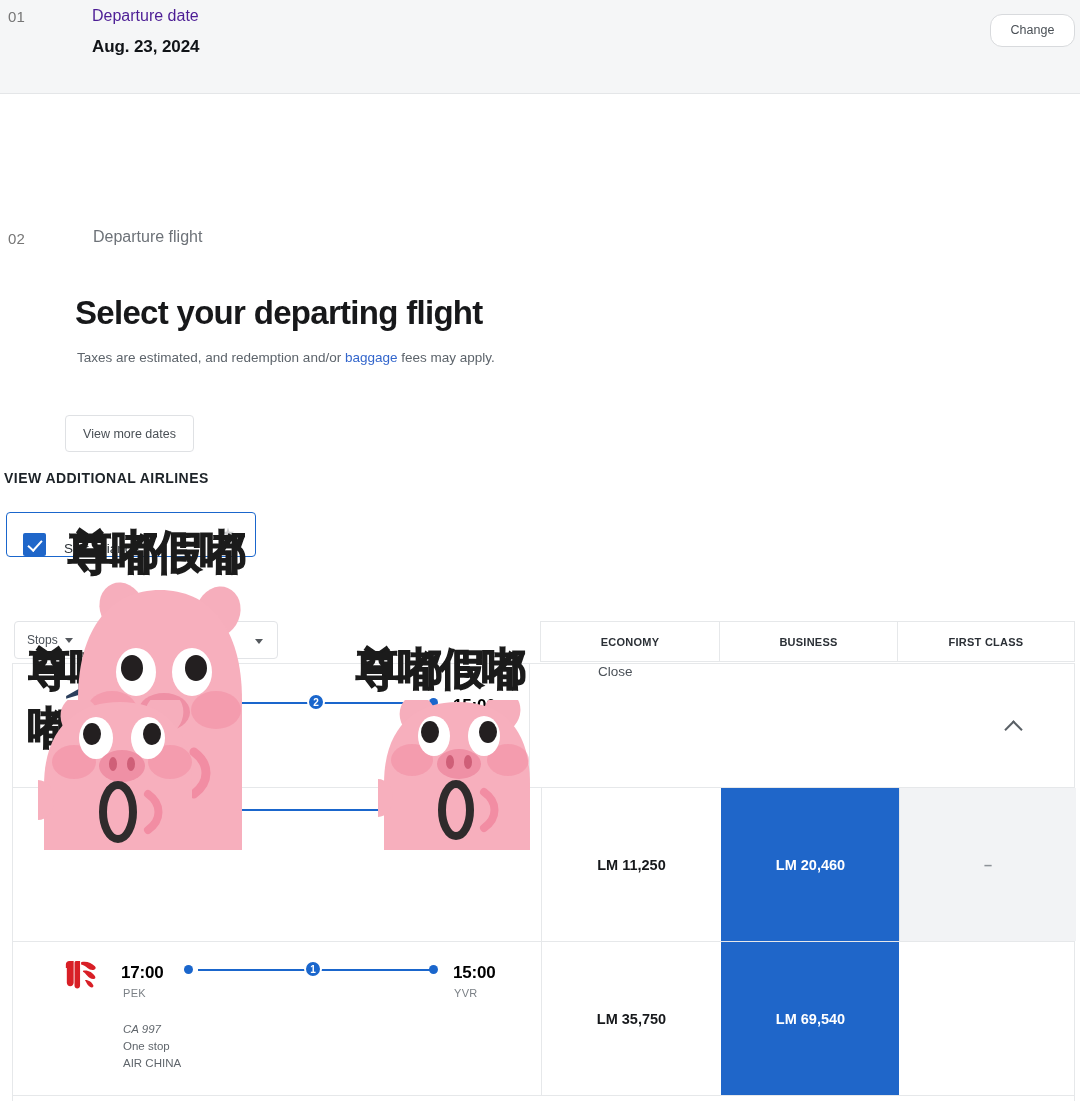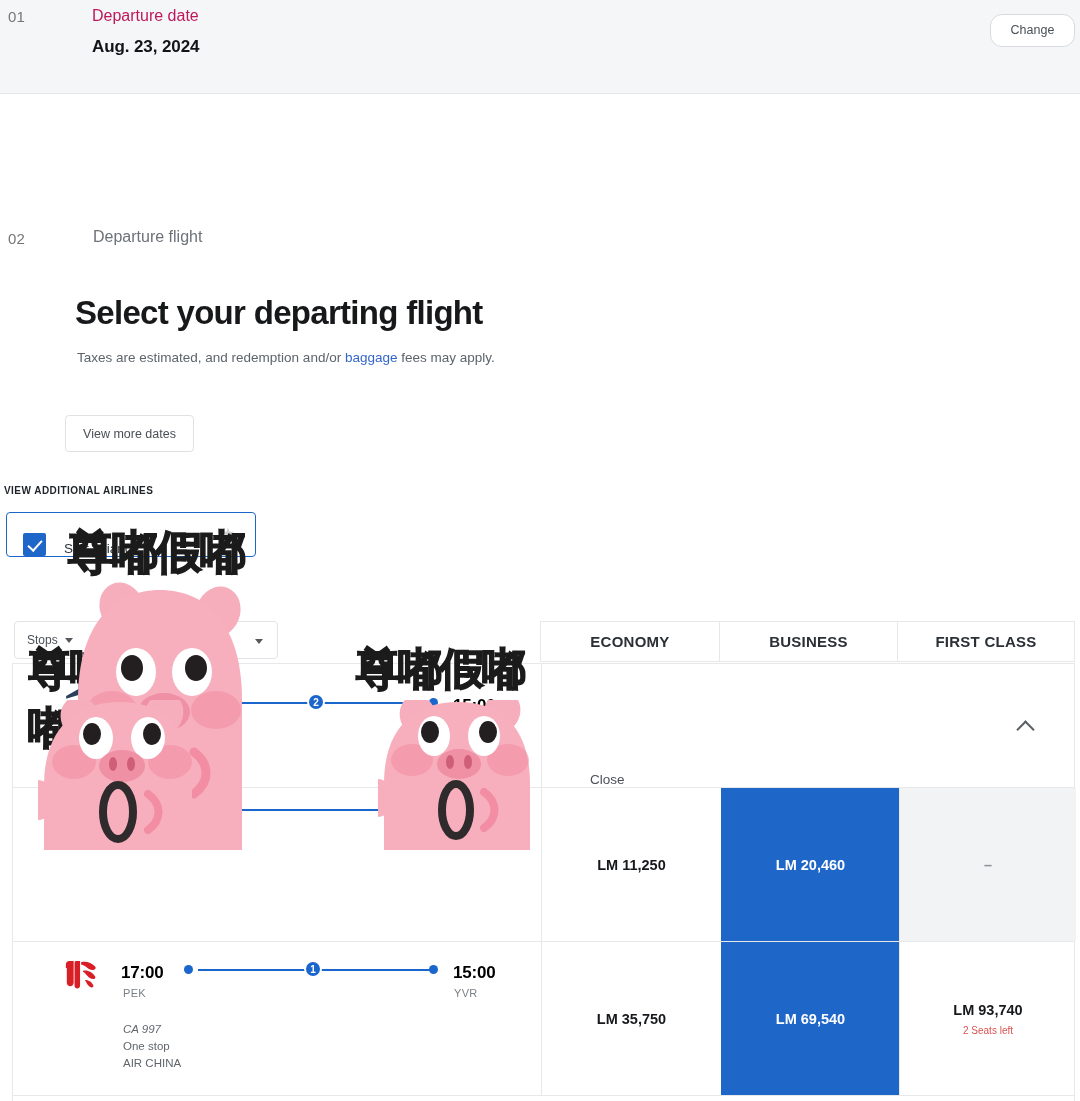--- a/index.html
+++ b/index.html
@@ -22,21 +22,21 @@
   }
   .step-num {
     position: absolute;
     font-size: 15px;
     color: #767676;
     letter-spacing: .2px;
   }
   .sd-num { left: 8px; top: 8px; }
   .sd-label {
     position: absolute; left: 92px; top: 7px;
-    font-size: 16px; color: #be185d;
+    font-size: 16px; color: #4c1d95;
   }
   .sd-value {
     position: absolute; left: 92px; top: 37px;
     font-size: 17px; font-weight: 700; color: #111418;
     letter-spacing: -.1px;
   }
   .change-btn {
     position: absolute; right: 5px; top: 14px;
     width: 85px; height: 33px;
     background: #fff;
@@ -71,22 +71,22 @@
   .view-dates-btn {
     position: absolute; left: 65px; top: 321px;
     width: 129px; height: 37px;
     background: #fff; border: 1px solid #dfe1e4; border-radius: 4px;
     font-size: 12.5px; color: #4a5056;
     font-family: "Liberation Sans", sans-serif;
     cursor: pointer;
   }
 
   .additional-label {
-    position: absolute; left: 4px; top: 391px;
-    font-size: 10px; font-weight: 700; color: #1d2328;
+    position: absolute; left: 4px; top: 376px;
+    font-size: 14px; font-weight: 700; color: #1d2328;
     letter-spacing: .45px;
     text-align: right;
   }
   .alliance-box {
     position: absolute; left: 6px; top: 418px;
     width: 250px; height: 45px;
     background: #fff;
     border: 1px solid #1a66cc; border-radius: 4px;
     display: flex; align-items: flex-end;
     cursor: pointer;
@@ -128,21 +128,21 @@
     border-right: 4px solid transparent;
     border-top: 5px solid #55595e;
   }
   .caret-right { position: absolute; right: 14px; top: 17px; }
 
   .cabin-head {
     position: absolute; top: 0; height: 41px;
     background: #fff;
     border: 1px solid #e6e8ea;
     display: flex; align-items: center; justify-content: center;
-    font-size: 15px; font-weight: 700; color: #2b3036;
+    font-size: 11px; font-weight: 700; color: #2b3036;
     letter-spacing: .25px;
   }
   .ch-eco   { left: 540px; width: 180px; }
   .ch-bus   { left: 720px; width: 178px; border-left: none; }
   .ch-first { left: 898px; width: 177px; border-left: none; }
 
   .grid {
     position: absolute; left: 12px; top: 42px;
     width: 1063px;
     border: 1px solid #e6e8ea;
@@ -190,24 +190,25 @@
   }
   .c-eco   { left: 528px; width: 180px; }
   .c-bus   { left: 708px; width: 178px; }
   .c-first { left: 886px; width: 177px; }
   .cell.sel { background: #1f66c9; color: #fff; border-left-color: #1f66c9; }
   .cell.disabled { background: #f2f3f5; color: #8d9298; cursor: default; }
   .seats-left { font-size: 10px; font-weight: 400; color: #d9534f; margin-top: 7px; }
 
   
   .close-cell {
-    position: absolute; left: 528px; top: 0; width: 535px; height: 100%;
+    position: absolute; left: 516px; top: 0; width: 535px; height: 100%;
     border-left: 1px solid #e6e8ea;
-    display: flex; align-items: flex-end;
-    cursor: pointer;
+    display: flex; align-items: flex-start;
+    cursor: pointer;
+    padding-left: 20px;
   }
   .close-txt { margin-left: 48px; font-size: 13.5px; color: #4b5158; }
   .chev-up {
     position: absolute; right: 44px; top: 50%;
     width: 13px; height: 13px; margin-top: -3px;
     border: solid #5a6066; border-width: 2px 2px 0 0;
     transform: rotate(-45deg);
   }
 
   
@@ -323,24 +324,20 @@
           <span class="line" style="left:185px; top:27px; width:235px;"></span>
           <span class="dot" style="left:171px; top:23px;"></span>
           <span class="dot" style="left:416px; top:23px;"></span>
           <span class="stop-badge" style="left:291px; top:18px;">1</span>
           <span class="meta" style="left:110px; top:79px;font-style:italic;">CA 997</span>
           <span class="meta" style="left:110px; top:96px;">One stop</span>
           <span class="meta" style="left:110px; top:113px;">AIR CHINA</span>
         </div>
         <div class="cell c-eco">LM 35,750</div>
         <div class="cell c-bus sel">LM 69,540</div>
-        <div class="cell c-first">
-          <span>LM 93,740</span>
-          <span class="seats-left">2 Seats left</span>
-        </div>
       </div>
 
       <div class="row row-foot">
         
         
       </div>
 
     </div>
   </div>
 </div>

